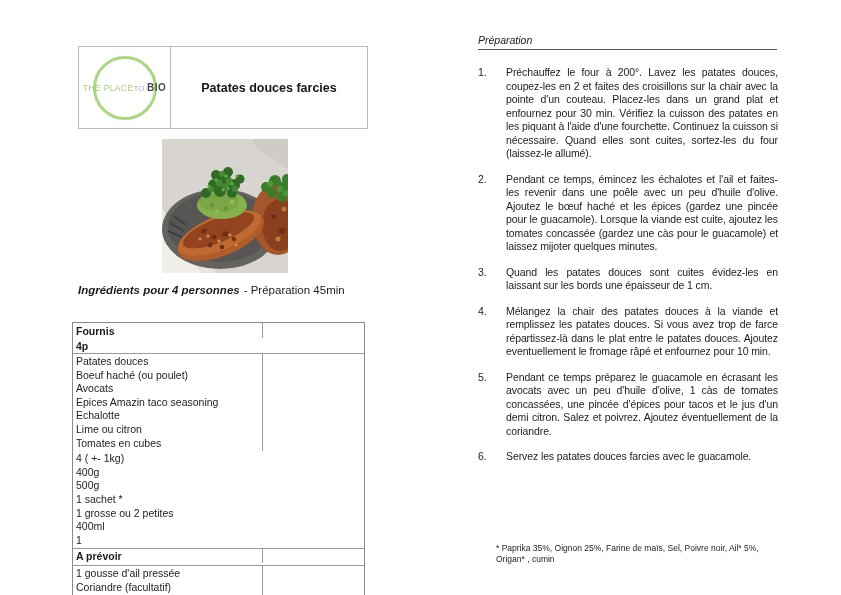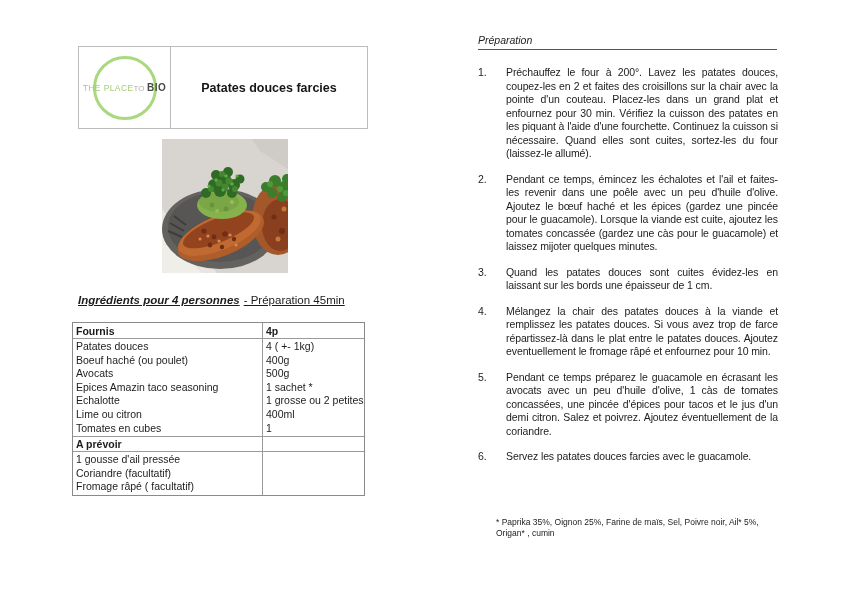--- a/index.html
+++ b/index.html
@@ -35,51 +35,51 @@
   }
   .recipe-title{font-size:12.5px;font-weight:bold;color:#161616;line-height:16px;}
   .recipe-subtitle{
     font-size:12.5px;font-weight:bold;color:#5bd23d;line-height:16px;
     max-width:205px;margin-top:1px;
   }
   .photo{
     position:absolute;left:162px;top:139px;width:126px;height:134px;
   }
   .ing-heading{
-    position:absolute;left:78px;top:294px;font-size:11.5px;white-space:nowrap;text-decoration:underline;
+    position:absolute;left:78px;top:284px;font-size:11.5px;white-space:nowrap;
   }
   .ing-heading .main{font-style:italic;font-weight:bold;}
   .ing-heading .suffix{font-weight:normal;margin-left:4px;}
   .ing-table{
     position:absolute;left:72px;top:322px;width:293px;
     border:1px solid #8a8a8a;box-sizing:border-box;background:#fff;
     font-size:10.5px;
   }
-  .t-row{display:flex;}
+  .t-row{display:flex;flex-direction:column;}
   .t-col1{width:190px;border-right:1px solid #9a9a9a;box-sizing:border-box;padding:1px 3px;}
   .t-col2{flex:1;box-sizing:border-box;padding:1px 3px;white-space:nowrap;overflow:hidden;}
   .t-head{border-bottom:1px solid #9a9a9a;font-weight:bold;}
   .t-head .t-col1,.t-head .t-col2{padding:2px 3px 1px 3px;}
   .t-sep{border-top:1px solid #9a9a9a;border-bottom:1px solid #9a9a9a;font-weight:bold;}
   .t-line{line-height:13.6px;white-space:nowrap;}
   
   .prep-heading{
     position:absolute;left:478px;top:34px;width:299px;
     font-size:10.5px;font-style:italic;border-bottom:1px solid #555;
     padding-bottom:3px;box-sizing:border-box;
   }
   .steps{position:absolute;left:478px;top:66px;width:300px;}
   .step{display:flex;margin-bottom:12px;}
   .step-num{width:28px;flex:0 0 28px;font-size:10.5px;line-height:13.5px;}
   .step-text{
     flex:1;font-size:10.5px;line-height:13.5px;text-align:justify;
     letter-spacing:-0.1px;
   }
   .footnote{
-    position:absolute;left:496px;top:517px;width:292px;
+    position:absolute;left:496px;top:543px;width:292px;
     font-size:8.5px;line-height:11px;color:#222;
   }
 </style>
 </head>
 <body>
 
 <div>
 
   <div class="header-box">
     <div class="logo-cell">

